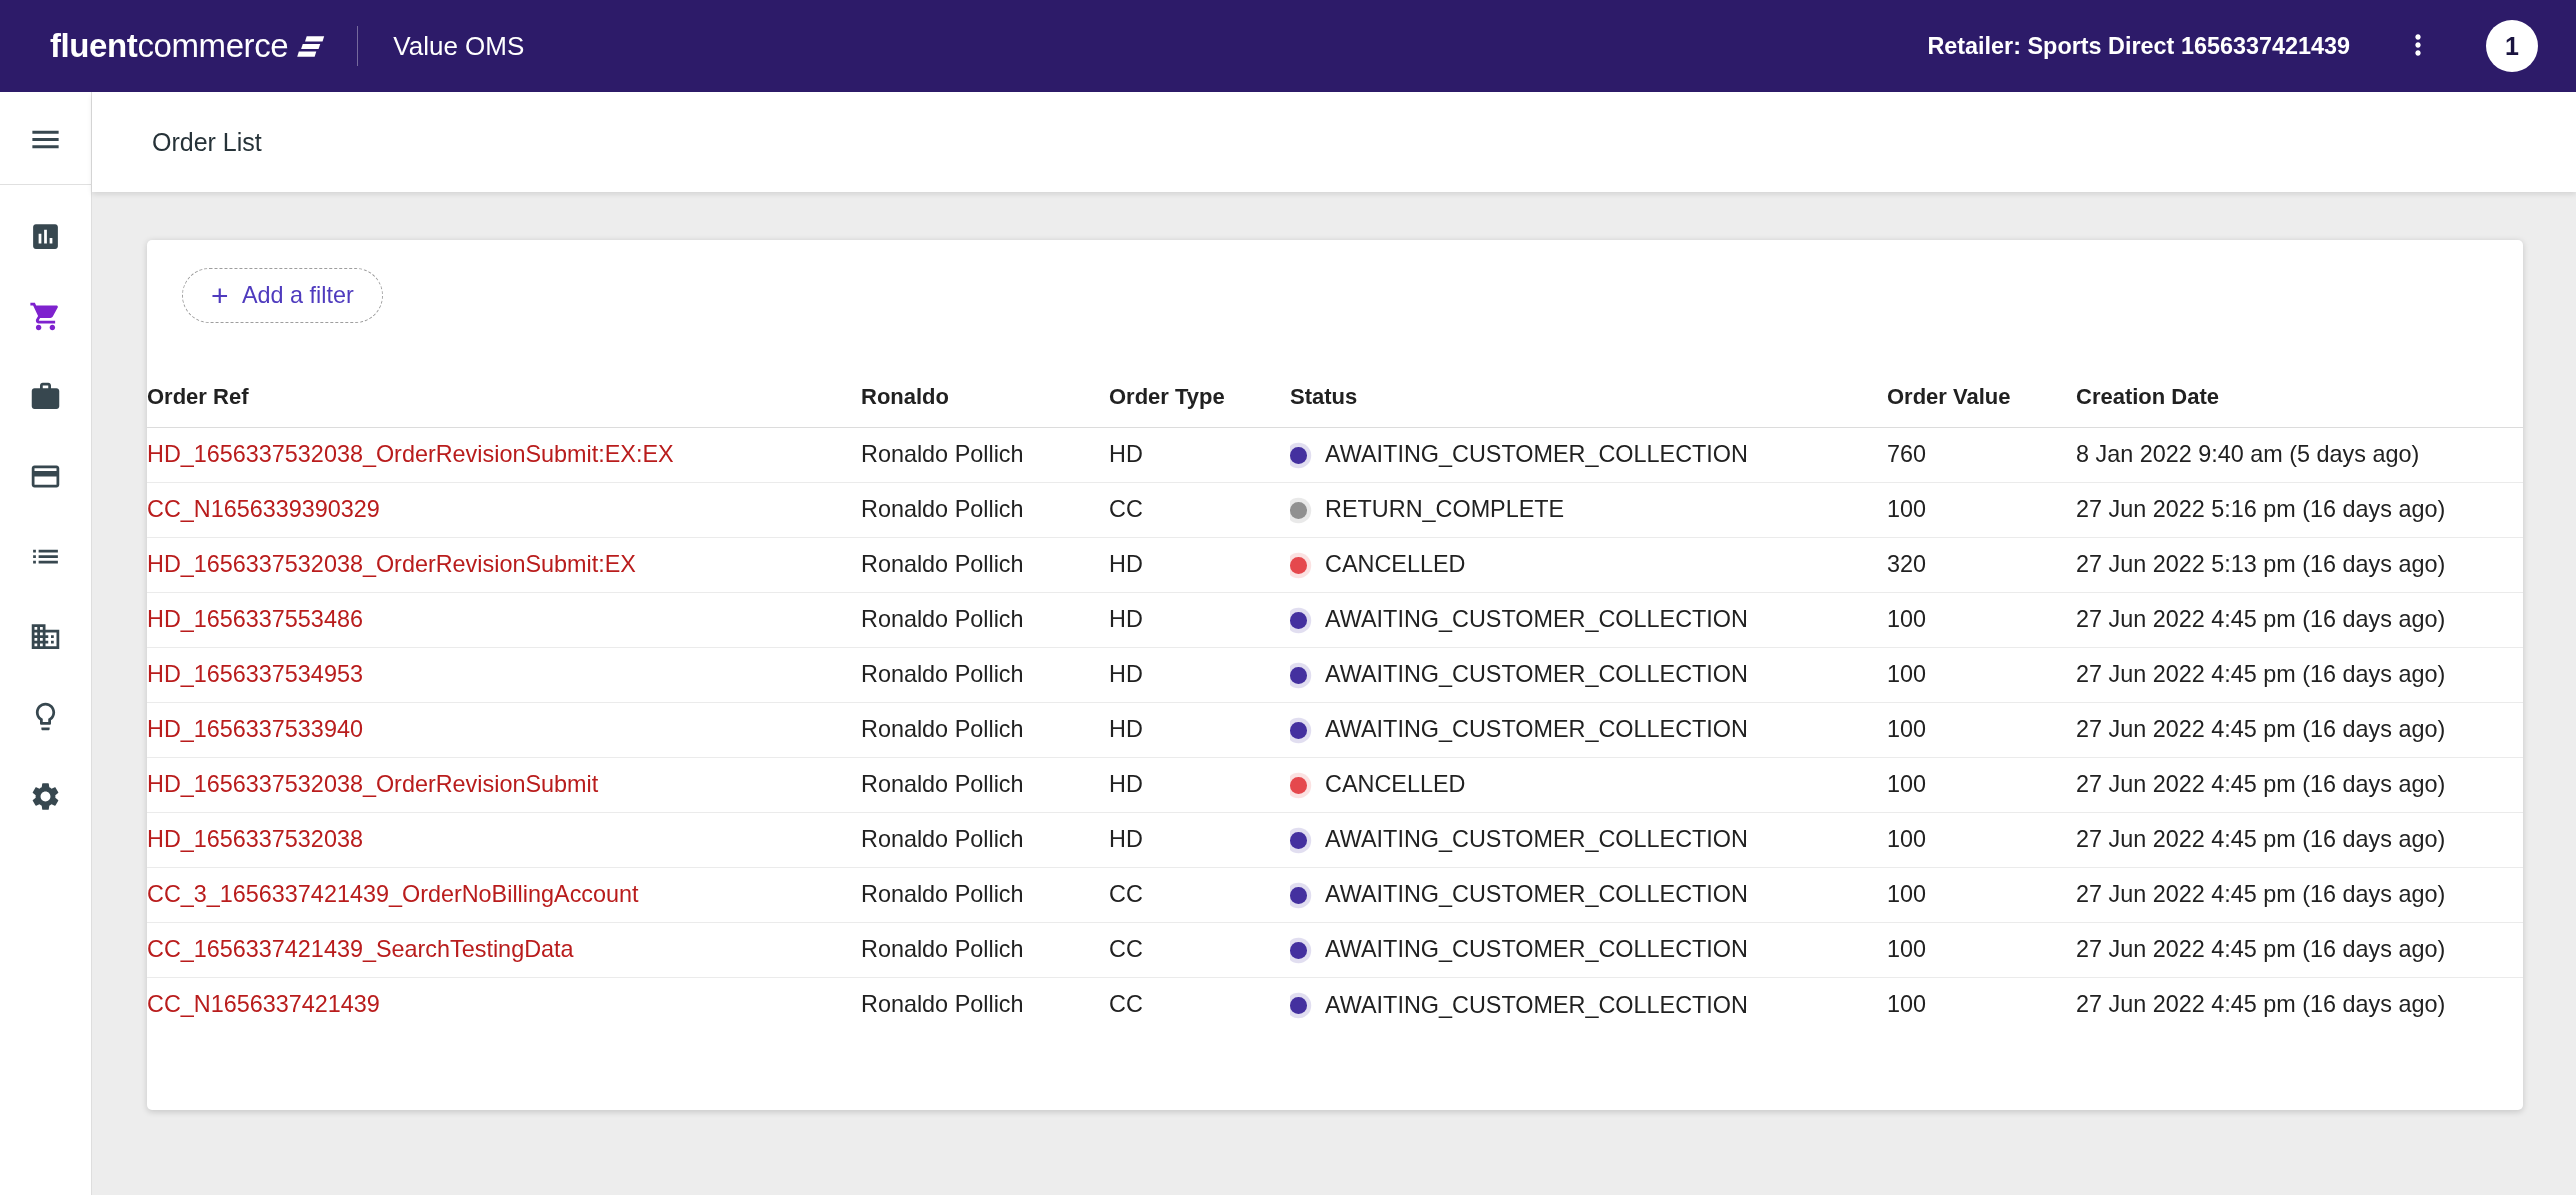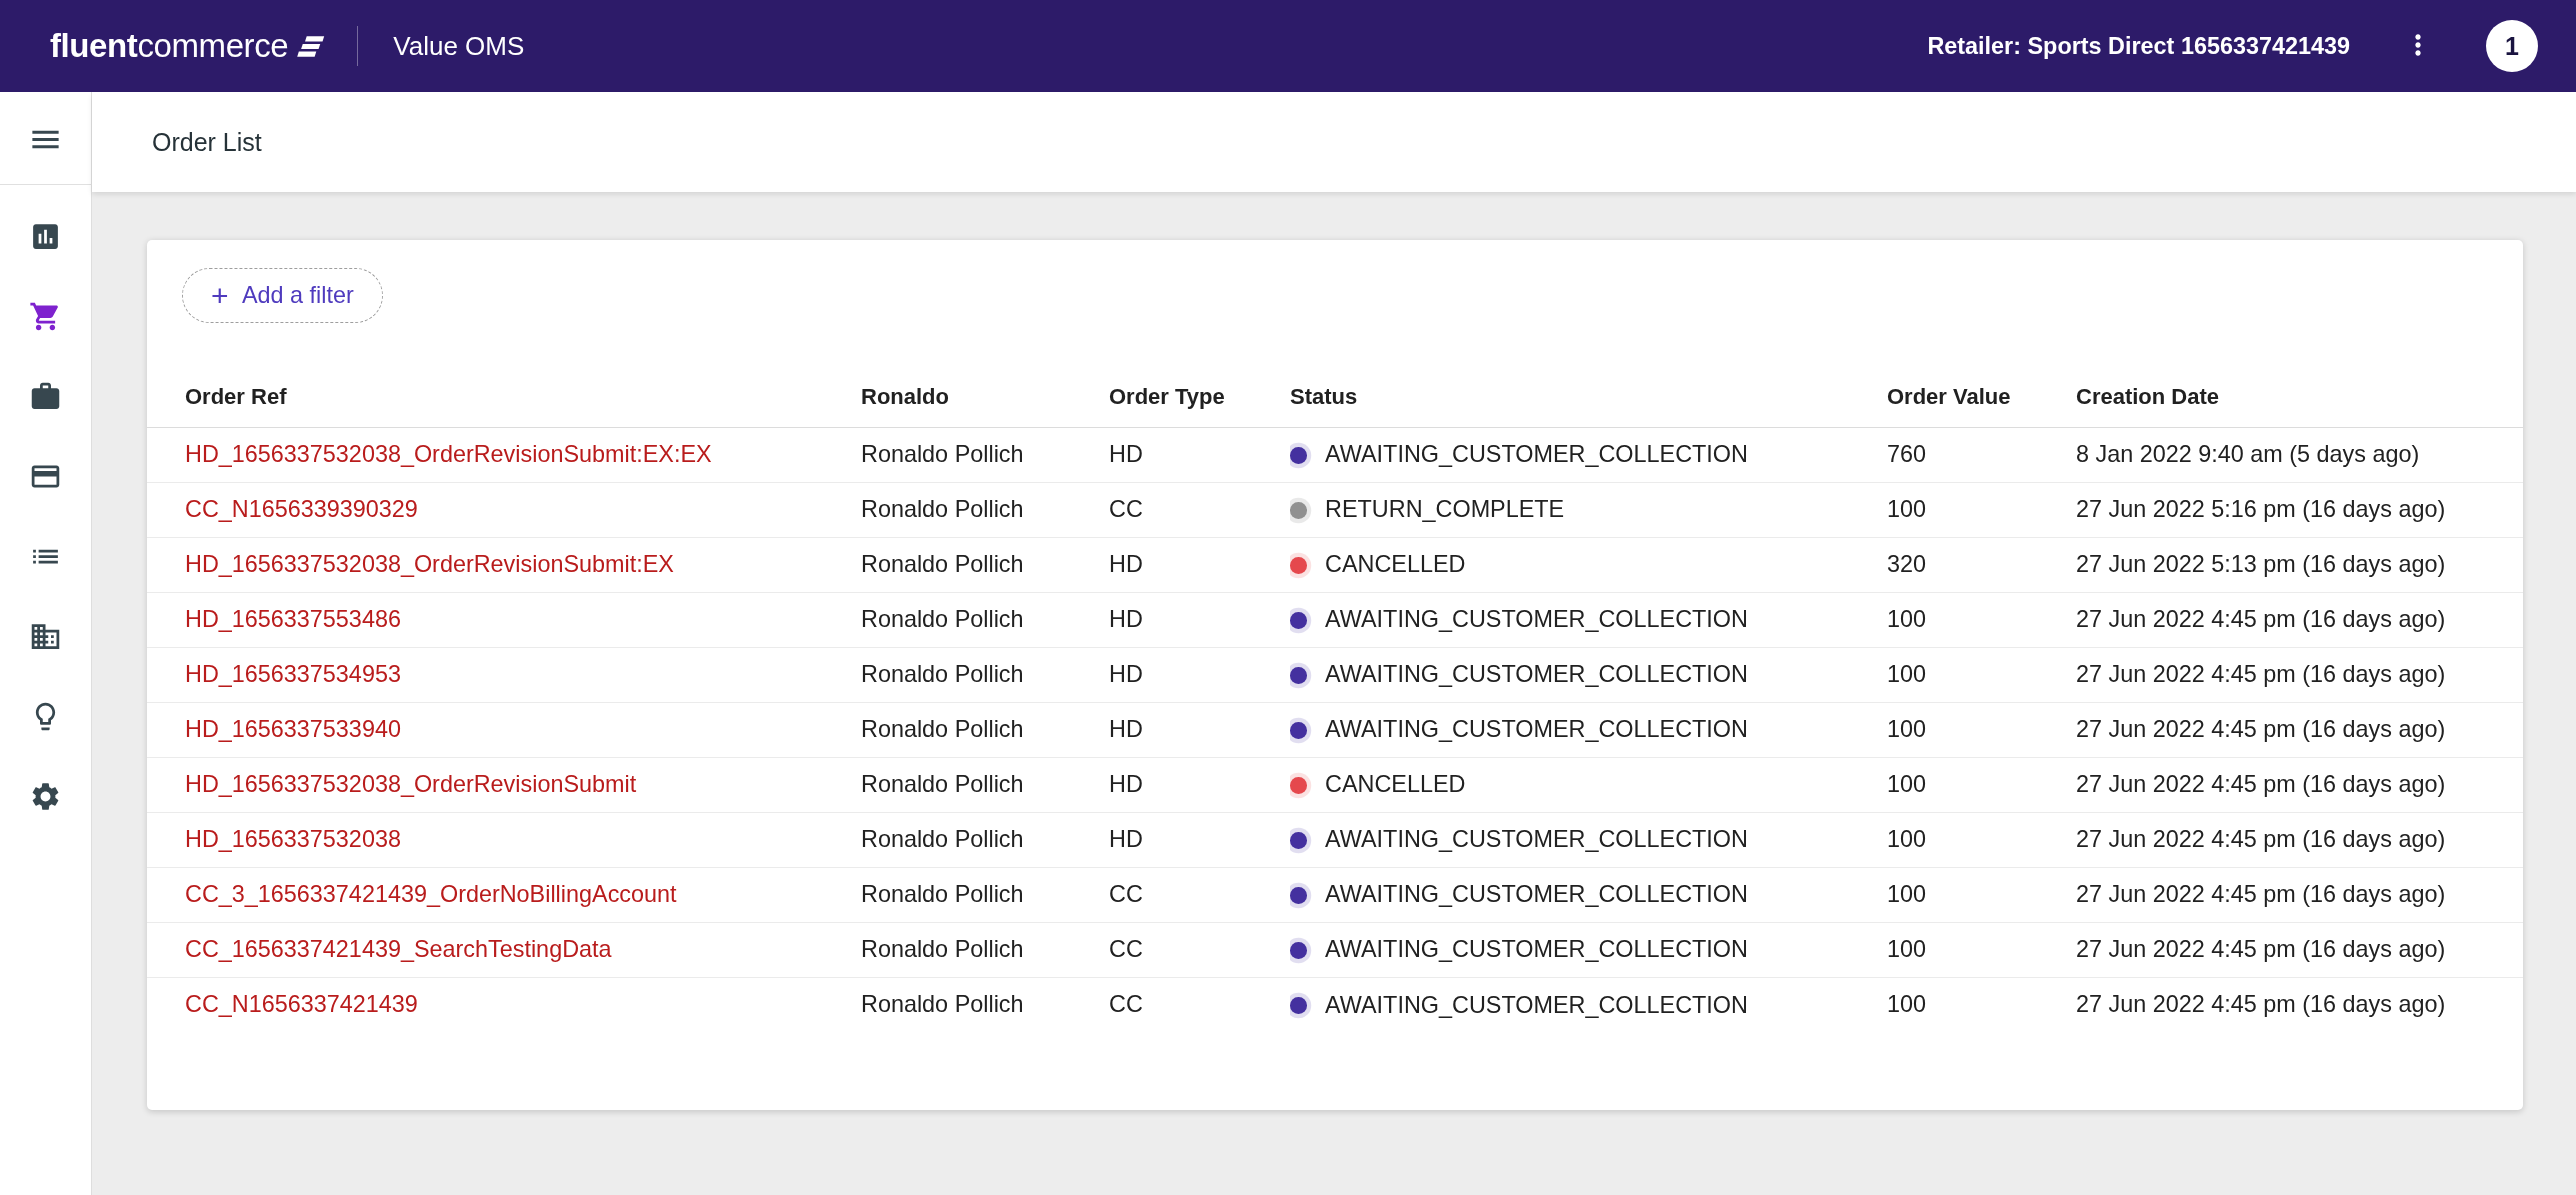--- a/index.html
+++ b/index.html
@@ -48,21 +48,21 @@
     background:#fff; display:inline-flex; align-items:center; gap:13.4px; padding:0 28px;
     font-size:23.4px; color:#4f3bbe; cursor:pointer; font-family:"Liberation Sans", sans-serif; }
   .filter-plus { font-size:30px; line-height:1; font-weight:400; }
 
   
   table { width:100%; border-collapse:collapse; table-layout:fixed; margin-top:45px; }
   col.c1{width:714px;} col.c2{width:248px;} col.c3{width:181px;}
   col.c4{width:597px;} col.c5{width:189px;}
   thead th { font-size:22px; font-weight:700; color:#212121; text-align:left;
     height:59px; border-bottom:0.8px solid #dcdcdc; padding:0; vertical-align:middle; }
-  th:first-child, td:first-child { padding-left:38px; }
+  th:first-child, td:first-child { }
   tbody td { font-size:23.4px; color:#212121; height:55px; border-bottom:0.8px solid #ebebeb;
     padding:0; vertical-align:middle; white-space:nowrap; overflow:hidden; }
   tbody tr:last-child td { border-bottom:none; }
   a.order-link { color:#b91c1c; text-decoration:none; cursor:pointer; }
   .dot { display:inline-block; width:16.7px; height:16.7px; border-radius:50%;
     margin-right:18.4px; vertical-align:middle; }
   .dot[data-tone="purple"] { background:#44309f; box-shadow:0 0 0 4.2px rgba(68,48,159,.16); }
   .dot[data-tone="gray"]   { background:#909090; box-shadow:0 0 0 4.2px rgba(144,144,144,.20); }
   .dot[data-tone="red"]    { background:#e5484d; box-shadow:0 0 0 4.2px rgba(229,72,77,.16); }
   .status-text { vertical-align:middle; }

